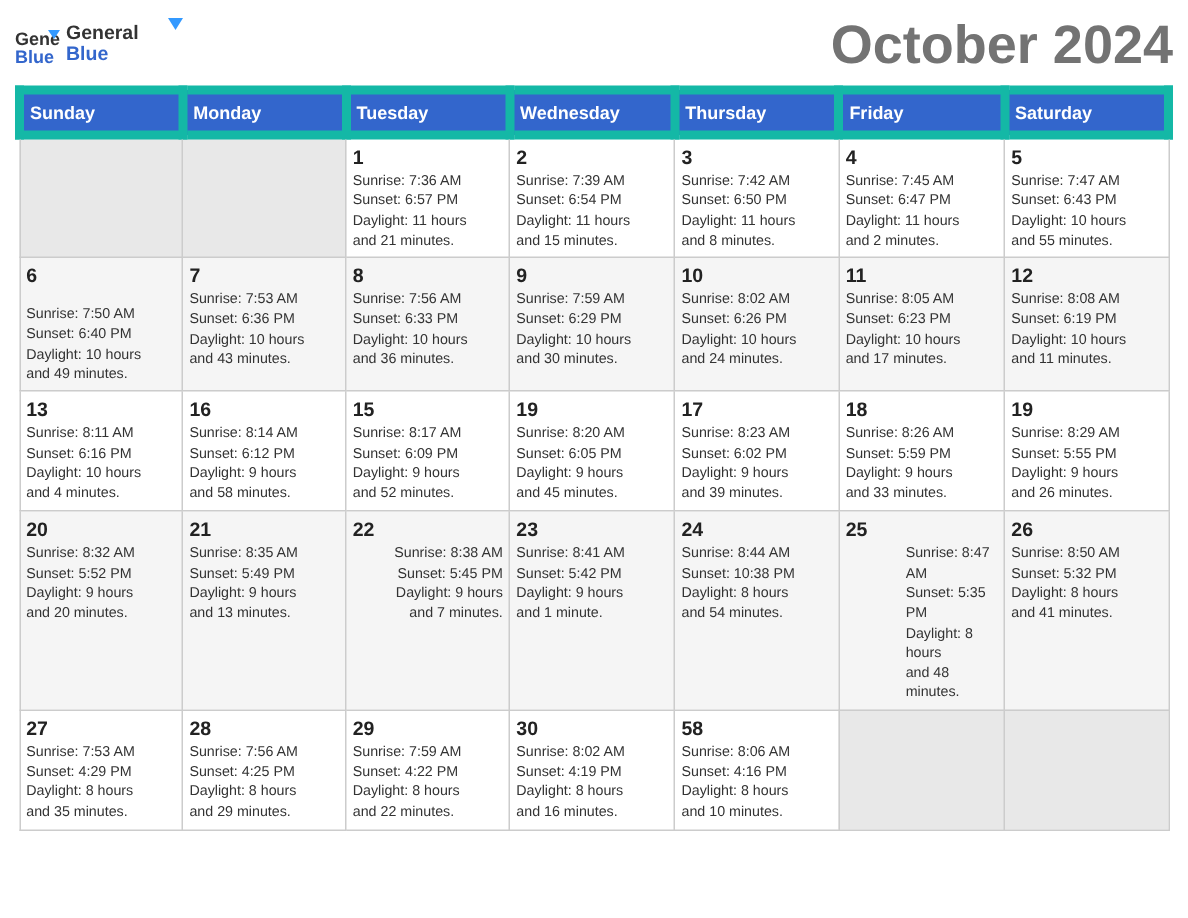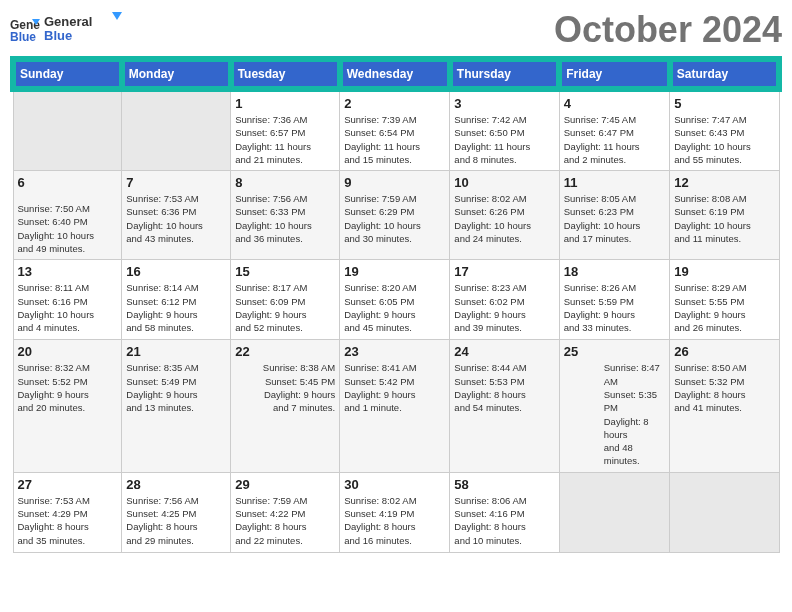--- a/index.html
+++ b/index.html
@@ -284,21 +284,21 @@
         <td>
           <span class="day-number">23</span>
           <div class="day-info" style="white-space: pre-line;">Sunrise: 8:41 AM
 Sunset: 5:42 PM
 Daylight: 9 hours
 and 1 minute.</div>
         </td>
         <td>
           <span class="day-number">24</span>
           <div class="day-info" style="white-space: pre-line;">Sunrise: 8:44 AM
-Sunset: 5:53 PM
+Sunset: 10:38 PM
 Daylight: 8 hours
 and 54 minutes.</div>
         </td>
         <td>
           <span class="day-number">25</span>
           <div class="day-info" style="white-space: pre-line; margin-left: 40px;">Sunrise: 8:47 AM
 Sunset: 5:35 PM
 Daylight: 8 hours
 and 48 minutes.</div>
         </td>

